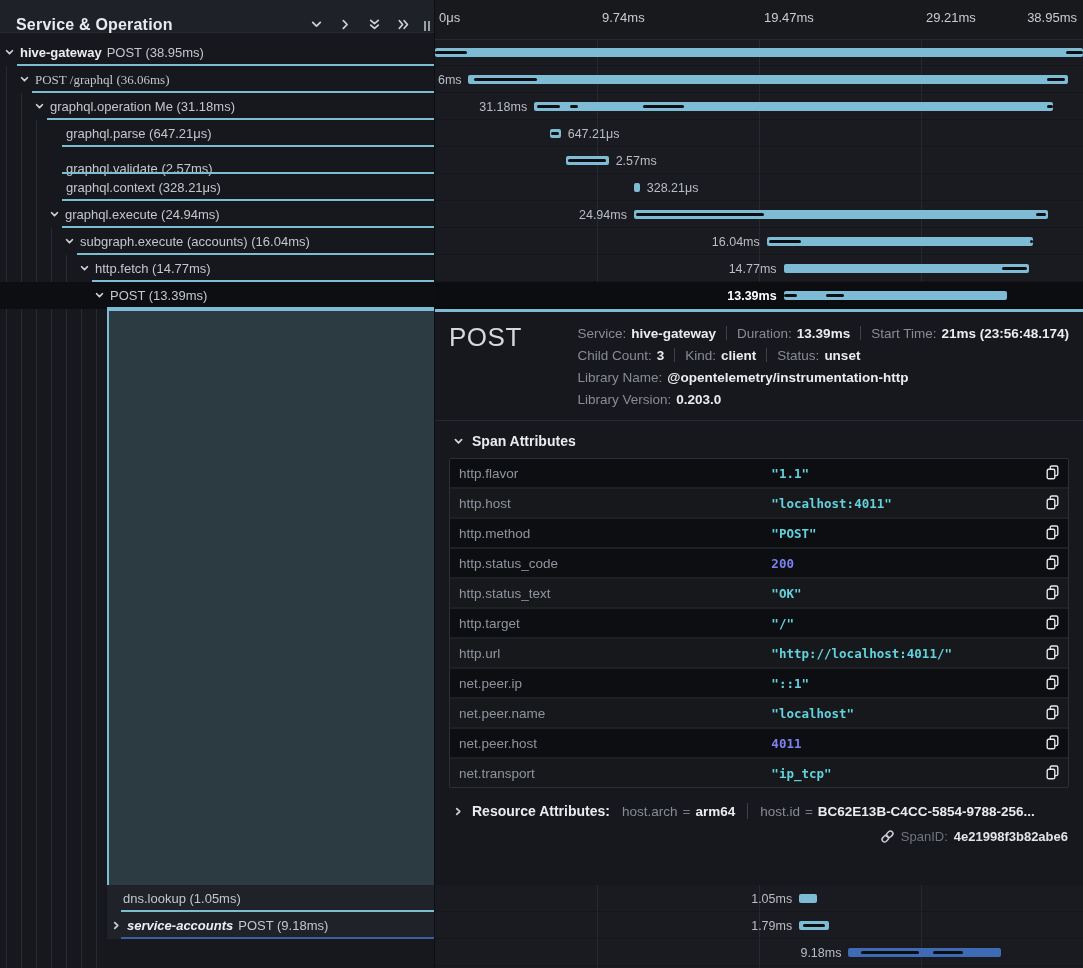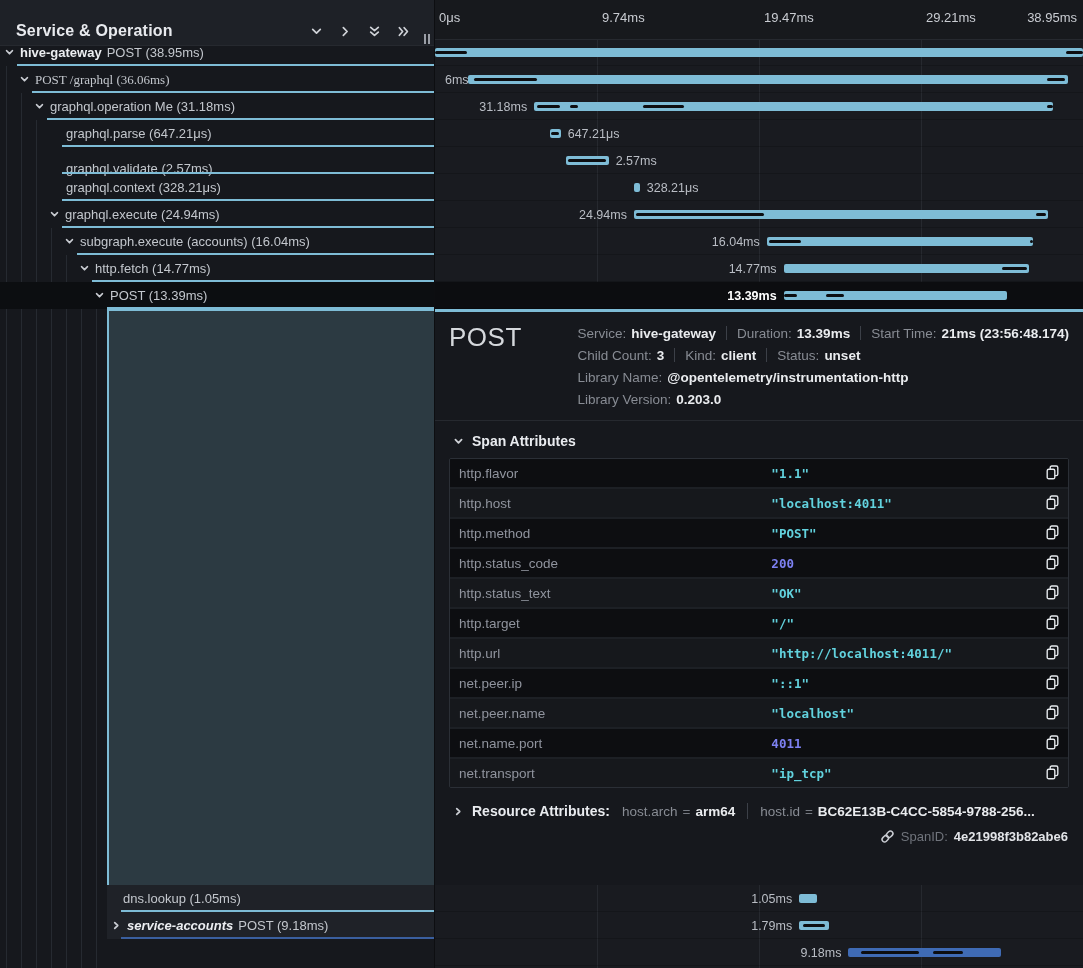--- a/index.html
+++ b/index.html
@@ -1,20 +1,20 @@
 <!DOCTYPE html>
 <html><head>
 <meta charset="utf-8">
 <style>
   html,body{margin:0;padding:0;background:#0c0d0f;}
   .app{position:relative;width:1083px;height:968px;background:#16181d;font-family:"Liberation Sans",sans-serif;overflow:hidden;color:#c6c9cf;}
 
   
   .left-col{position:absolute;left:0;top:0;width:434px;height:100%;}
-  .left-header{position:absolute;top:0;left:0;right:0;height:46px;background:#1e2127;border-bottom:1px solid #26292f;display:flex;align-items:center;padding:17px 8px 0 16px;box-sizing:border-box;z-index:5;}
+  .left-header{position:absolute;top:0;left:0;right:0;height:33px;background:#1e2127;border-bottom:1px solid #26292f;display:flex;align-items:center;padding:17px 8px 0 16px;box-sizing:border-box;z-index:5;}
   .lh-title{font-size:16px;font-weight:700;color:#e8eaee;letter-spacing:.2px;}
   .lh-icons{margin-left:auto;display:flex;gap:16px;align-items:center;margin-right:16px;}
   .icon-btn{display:flex;cursor:pointer;}
   .grip{position:absolute;right:4px;bottom:1px;display:flex;gap:2px;}
   .grip i{width:2px;height:10px;background:#9a9ea6;display:block;}
   .tree{position:absolute;top:39px;left:0;width:434px;bottom:0;background:#16181d;overflow:hidden;}
   .guide{position:absolute;width:1px;background:#262a31;bottom:0;}
   .nrow{position:relative;height:27px;z-index:1;}
   .nrow.sel{background:#0c0e11;}
   .nco{position:absolute;inset:0;display:flex;align-items:center;gap:5px;font-size:13px;white-space:nowrap;}
@@ -251,21 +251,21 @@
       <div id="rows-top" style="display:contents"><div class="brow">
             <div class="bar light" style="left: 0%; width: 100%;">
               <div class="mark" style="left: 0%; width: 5%;"></div>
               <div class="mark" style="left: 97.4%; width: 2.6%;"></div>
             </div>
           </div><div class="brow">
             <div class="bar light" style="left: 5.1%; width: 92.6%;">
               <div class="mark" style="left: 1%; width: 10.5%;"></div>
               <div class="mark" style="left: 96.5%; width: 3%;"></div>
             </div>
-            <div class="tlabel" style="left: 10px;">6ms</div>
+            <div class="tlabel" style="left: 3px;">6ms</div>
           </div><div class="brow">
             <div class="bar light" style="left: 15.3%; width: 80%;">
               <div class="mark" style="left: 0.5%; width: 4.5%;"></div>
               <div class="mark" style="left: 7%; width: 1.5%;"></div>
               <div class="mark" style="left: 21%; width: 8%;"></div>
               <div class="mark" style="left: 99%; width: 1%;"></div>
             </div>
             <div class="tlabel" style="right: calc(84.7% + 7px);">31.18ms</div>
           </div><div class="brow">
             <div class="bar light" style="left: 17.7%; width: 1.7%;">
@@ -433,21 +433,21 @@
               <span class="attr-key">net.peer.name</span>
               <span class="attr-val string">"localhost"</span>
               <div class="copy-btn">
                 <svg width="13" height="15" viewBox="0 0 13 15">
                   <rect x="4.2" y="1" width="7.6" height="9.6" rx="1.6" fill="none" stroke="#e4e7eb" stroke-width="1.4"></rect>
                   <rect x="1.2" y="4.2" width="7.6" height="9.6" rx="1.6" fill="#101215" stroke="#e4e7eb" stroke-width="1.4"></rect>
                 </svg>
               </div>
             </div>
             <div class="attr-row odd">
-              <span class="attr-key">net.name.port</span>
+              <span class="attr-key">net.peer.host</span>
               <span class="attr-val number">4011</span>
               <div class="copy-btn">
                 <svg width="13" height="15" viewBox="0 0 13 15">
                   <rect x="4.2" y="1" width="7.6" height="9.6" rx="1.6" fill="none" stroke="#e4e7eb" stroke-width="1.4"></rect>
                   <rect x="1.2" y="4.2" width="7.6" height="9.6" rx="1.6" fill="#101215" stroke="#e4e7eb" stroke-width="1.4"></rect>
                 </svg>
               </div>
             </div>
             <div class="attr-row even">
               <span class="attr-key">net.transport</span>

